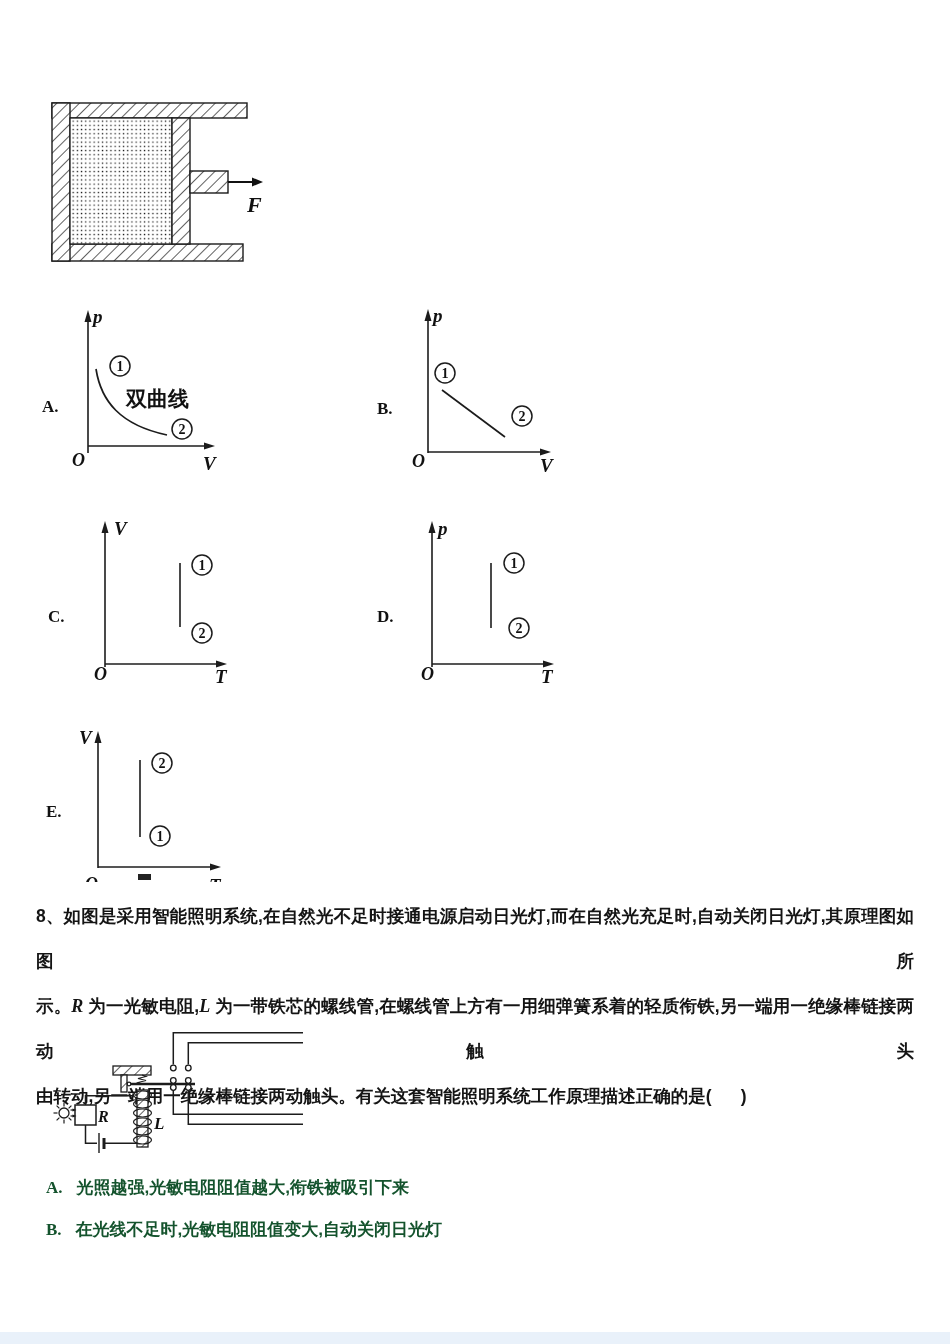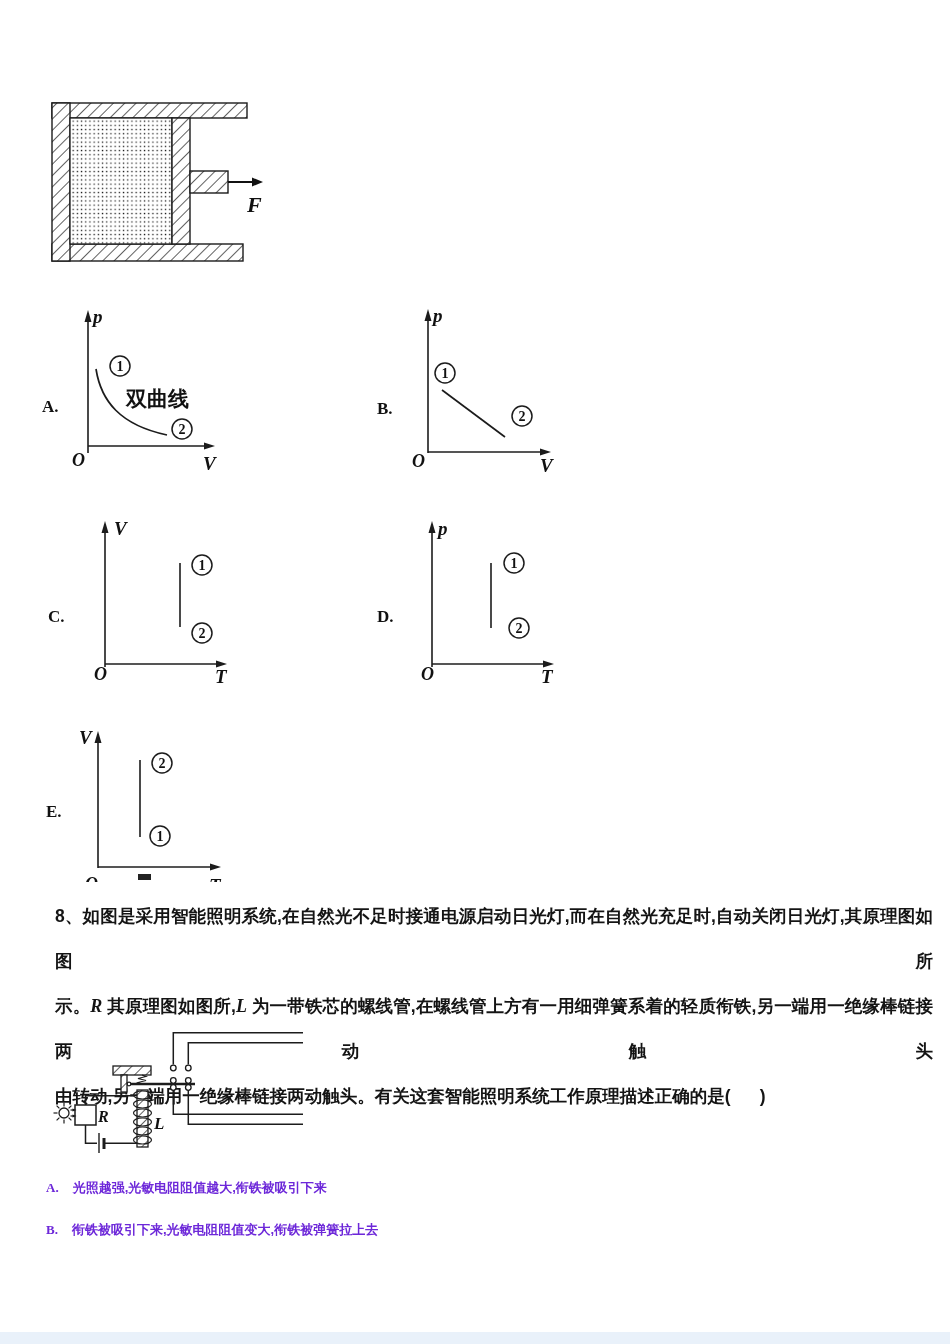--- a/index.html
+++ b/index.html
@@ -13,27 +13,27 @@
   .axtxt   { font:italic bold 19px "Liberation Serif", serif; fill:#111; }
   .axtxt-s { font:italic bold 18px "Liberation Serif", serif; fill:#111; }
   .digit   { font:bold 14px "Liberation Serif", serif; fill:#111; text-anchor:middle; }
   .cjk-svg { font:600 21px "Liberation Sans", sans-serif; fill:#111; }
   .flabel  { font:italic bold 22px "Liberation Serif", serif; fill:#111; }
   .clabel  { font:italic bold 16px "Liberation Serif", serif; fill:#111; }
   .optletter {
     position:absolute; font:bold 17px "Liberation Serif", serif; color:#111;
   }
   #q8 {
-    position:absolute; left:55px; top:894px; width:878px;
+    position:absolute; left:36px; top:894px; width:878px;
     font-size:17.5px; font-weight:600; color:#141414;
   }
   #q8 .qline { line-height:45px; text-align:justify; }
   #q8 .qline.jl { text-align-last:justify; }
   .serif-var { font-family:"Liberation Serif", serif; font-style:italic; font-weight:bold; font-size:18px; }
-  .ans { position:absolute; left:46px; font-size:13px; font-weight:600; color:#6d28d9; line-height:24px; }
+  .ans { position:absolute; left:46px; font-size:17px; font-weight:600; color:#14532d; line-height:24px; }
   .ans .lab { font-family:"Liberation Serif", serif; font-weight:bold; margin-right:14px; }
   #footer-tint { position:absolute; left:0; bottom:0; width:100%; height:12px; background:#e9f1fa; }
 </style>
 </head>
 <body>
 
 <div id="page">
 
   <svg width="0" height="0" aria-hidden="true">
     <defs>
@@ -149,21 +149,21 @@
       <text x="85" y="123" class="digit">1</text>
       <text x="4" y="26" class="axtxt">V</text>
       <text x="10" y="172" class="axtxt-s">O</text>
       <text x="134" y="174" class="axtxt">T</text>
       <rect x="63" y="156" width="13" height="6" fill="#222"></rect>
     </svg>
   </div>
 
   <div id="q8">
     <div class="qline jl">8、如图是采用智能照明系统,在自然光不足时接通电源启动日光灯,而在自然光充足时,自动关闭日光灯,其原理图如图所</div>
-    <div class="qline jl"><span>示。</span><span class="serif-var">R</span><span> 其原理图如图所,</span><span class="serif-var">L</span><span> 为一带铁芯的螺线管,在螺线管上方有一用细弹簧系着的轻质衔铁,另一端用一绝缘棒链接两动触头</span></div>
+    <div class="qline jl"><span>示。</span><span class="serif-var">R</span><span> 为一光敏电阻,</span><span class="serif-var">L</span><span> 为一带铁芯的螺线管,在螺线管上方有一用细弹簧系着的轻质衔铁,另一端用一绝缘棒链接两动触头</span></div>
     <div class="qline">由转动,另一端用一绝缘棒链接两动触头。有关这套智能照明系统工作原理描述正确的是(&nbsp;&nbsp;&nbsp;&nbsp;&nbsp;&nbsp;)</div>
   </div>
 
   <div class="fig" style="left:45px; top:1028px;">
     <svg width="265" height="142" viewBox="0 0 265 142">
 
       <path d="M128.3,36.5 V4.7 H258" fill="none" class="ink" stroke-width="1.5"></path>
       <path d="M143.3,36.5 V14.7 H258" fill="none" class="ink" stroke-width="1.5"></path>
 
       <circle cx="128.3" cy="40" r="2.8" fill="#fff" stroke="#1c1c1c" stroke-width="1.3"></circle>
@@ -215,17 +215,17 @@
         <line x1="25.5" y1="88" x2="29.5" y2="88" class="ink" stroke-width="1.2"></line>
         <polygon points="31.5,88 27.5,86.6 27.5,89.4" fill="#1c1c1c"></polygon>
       </g>
     </svg>
   </div>
 
   <div class="ans" style="top:1176px;">
     <span class="lab">A.</span><span>光照越强,光敏电阻阻值越大,衔铁被吸引下来</span>
   </div>
   <div class="ans" style="top:1218px;">
-    <span class="lab">B.</span><span>衔铁被吸引下来,光敏电阻阻值变大,衔铁被弹簧拉上去</span>
+    <span class="lab">B.</span><span>在光线不足时,光敏电阻阻值变大,自动关闭日光灯</span>
   </div>
 
   <div id="footer-tint"></div>
 </div>
 
 </body></html>

